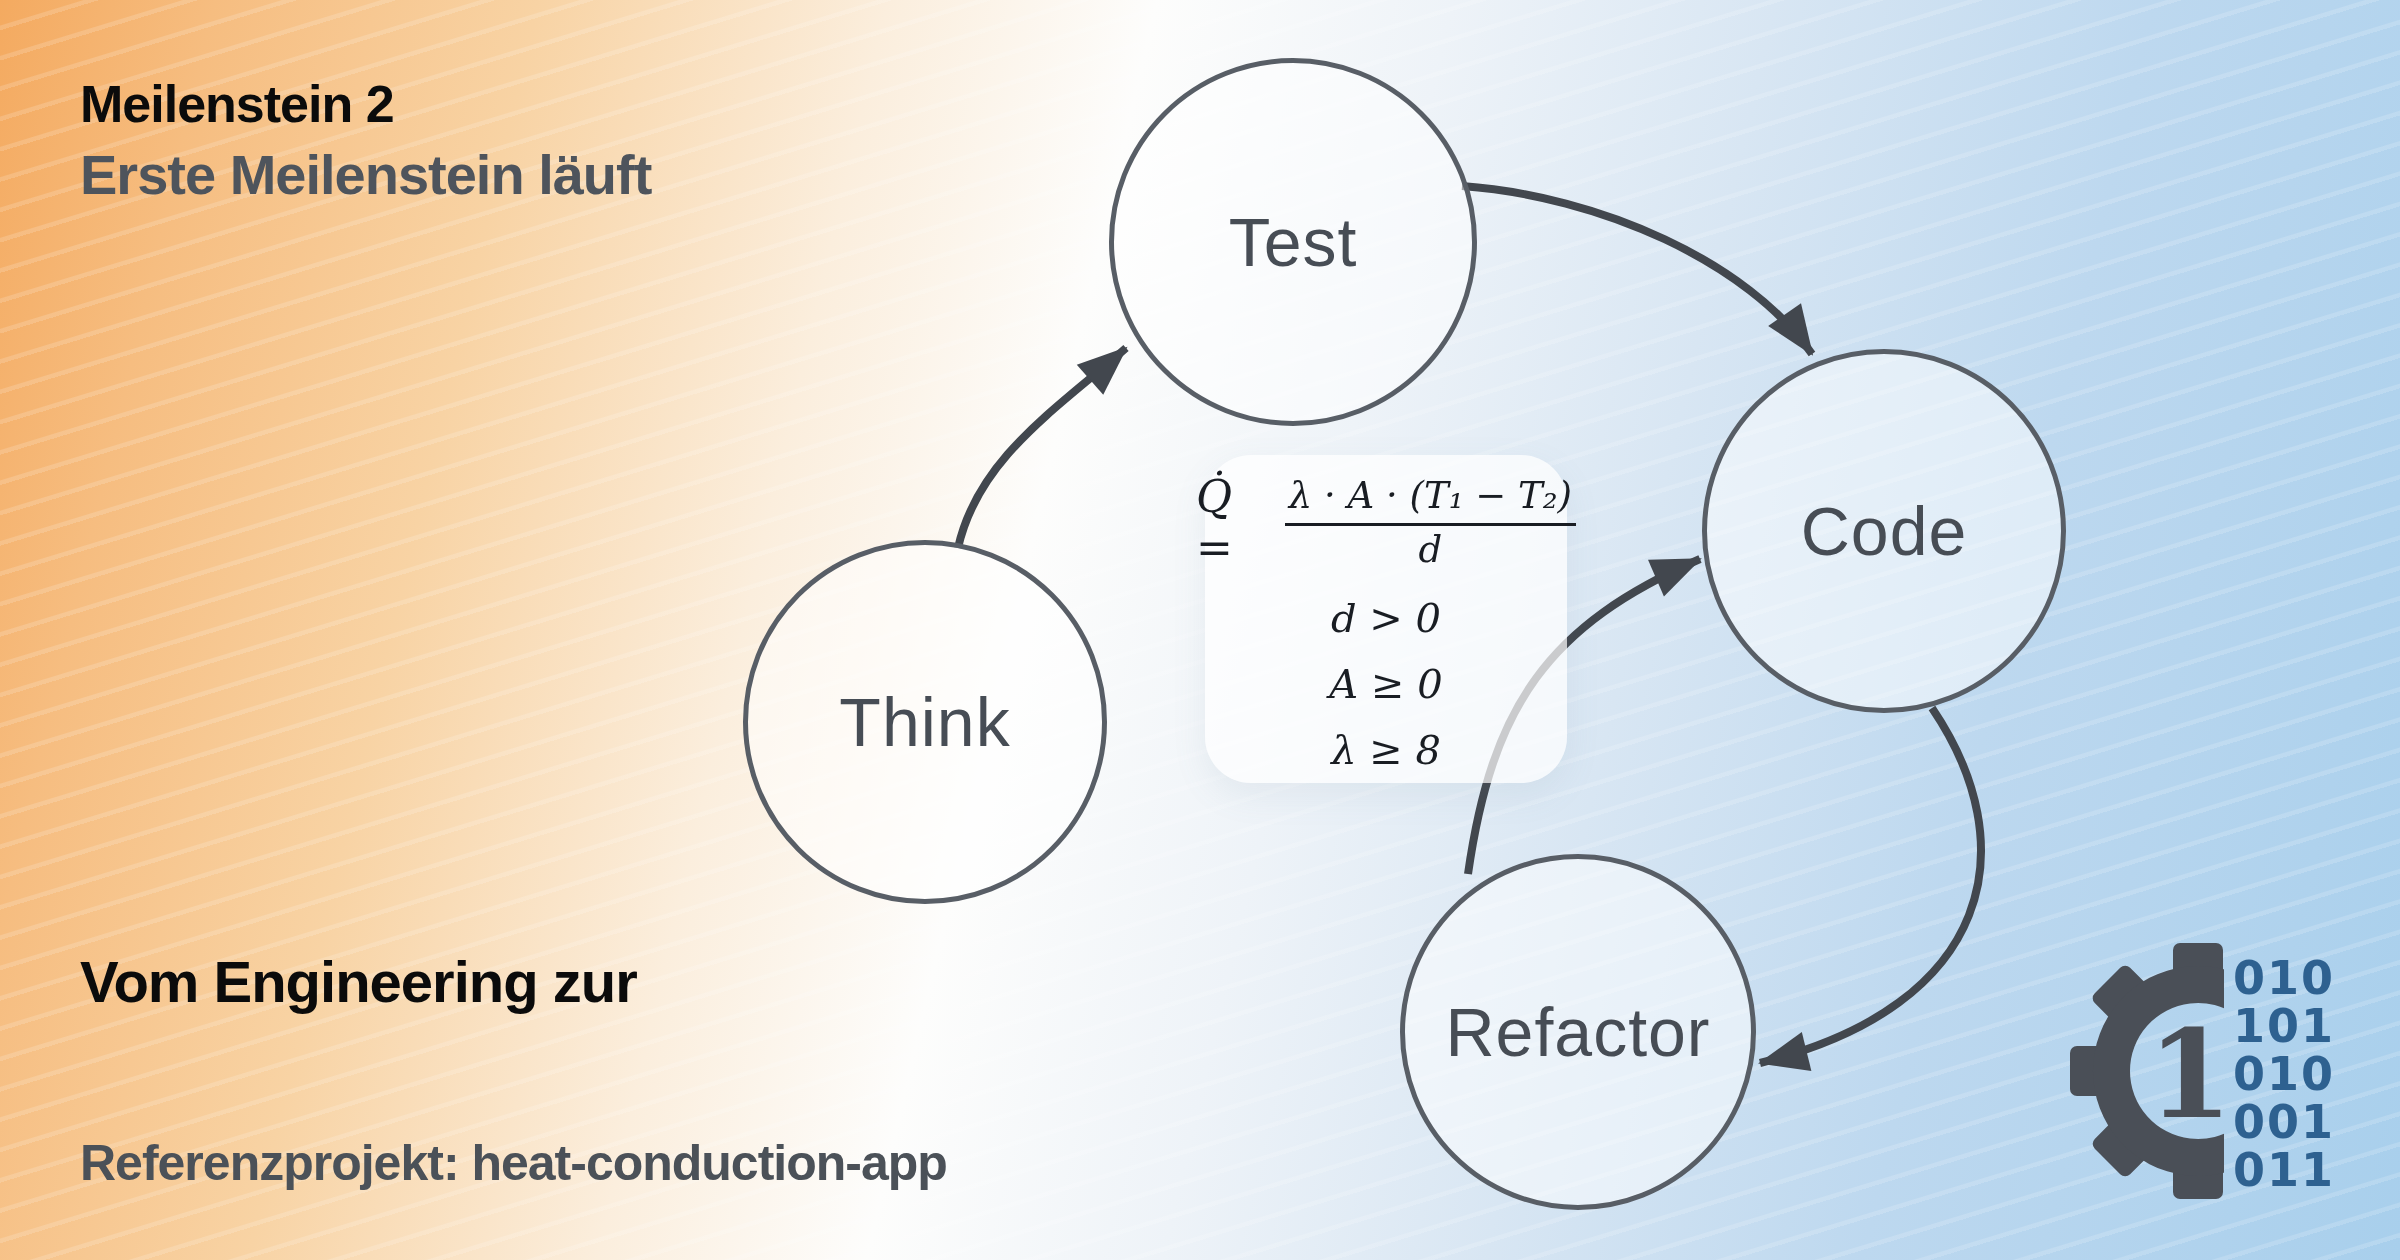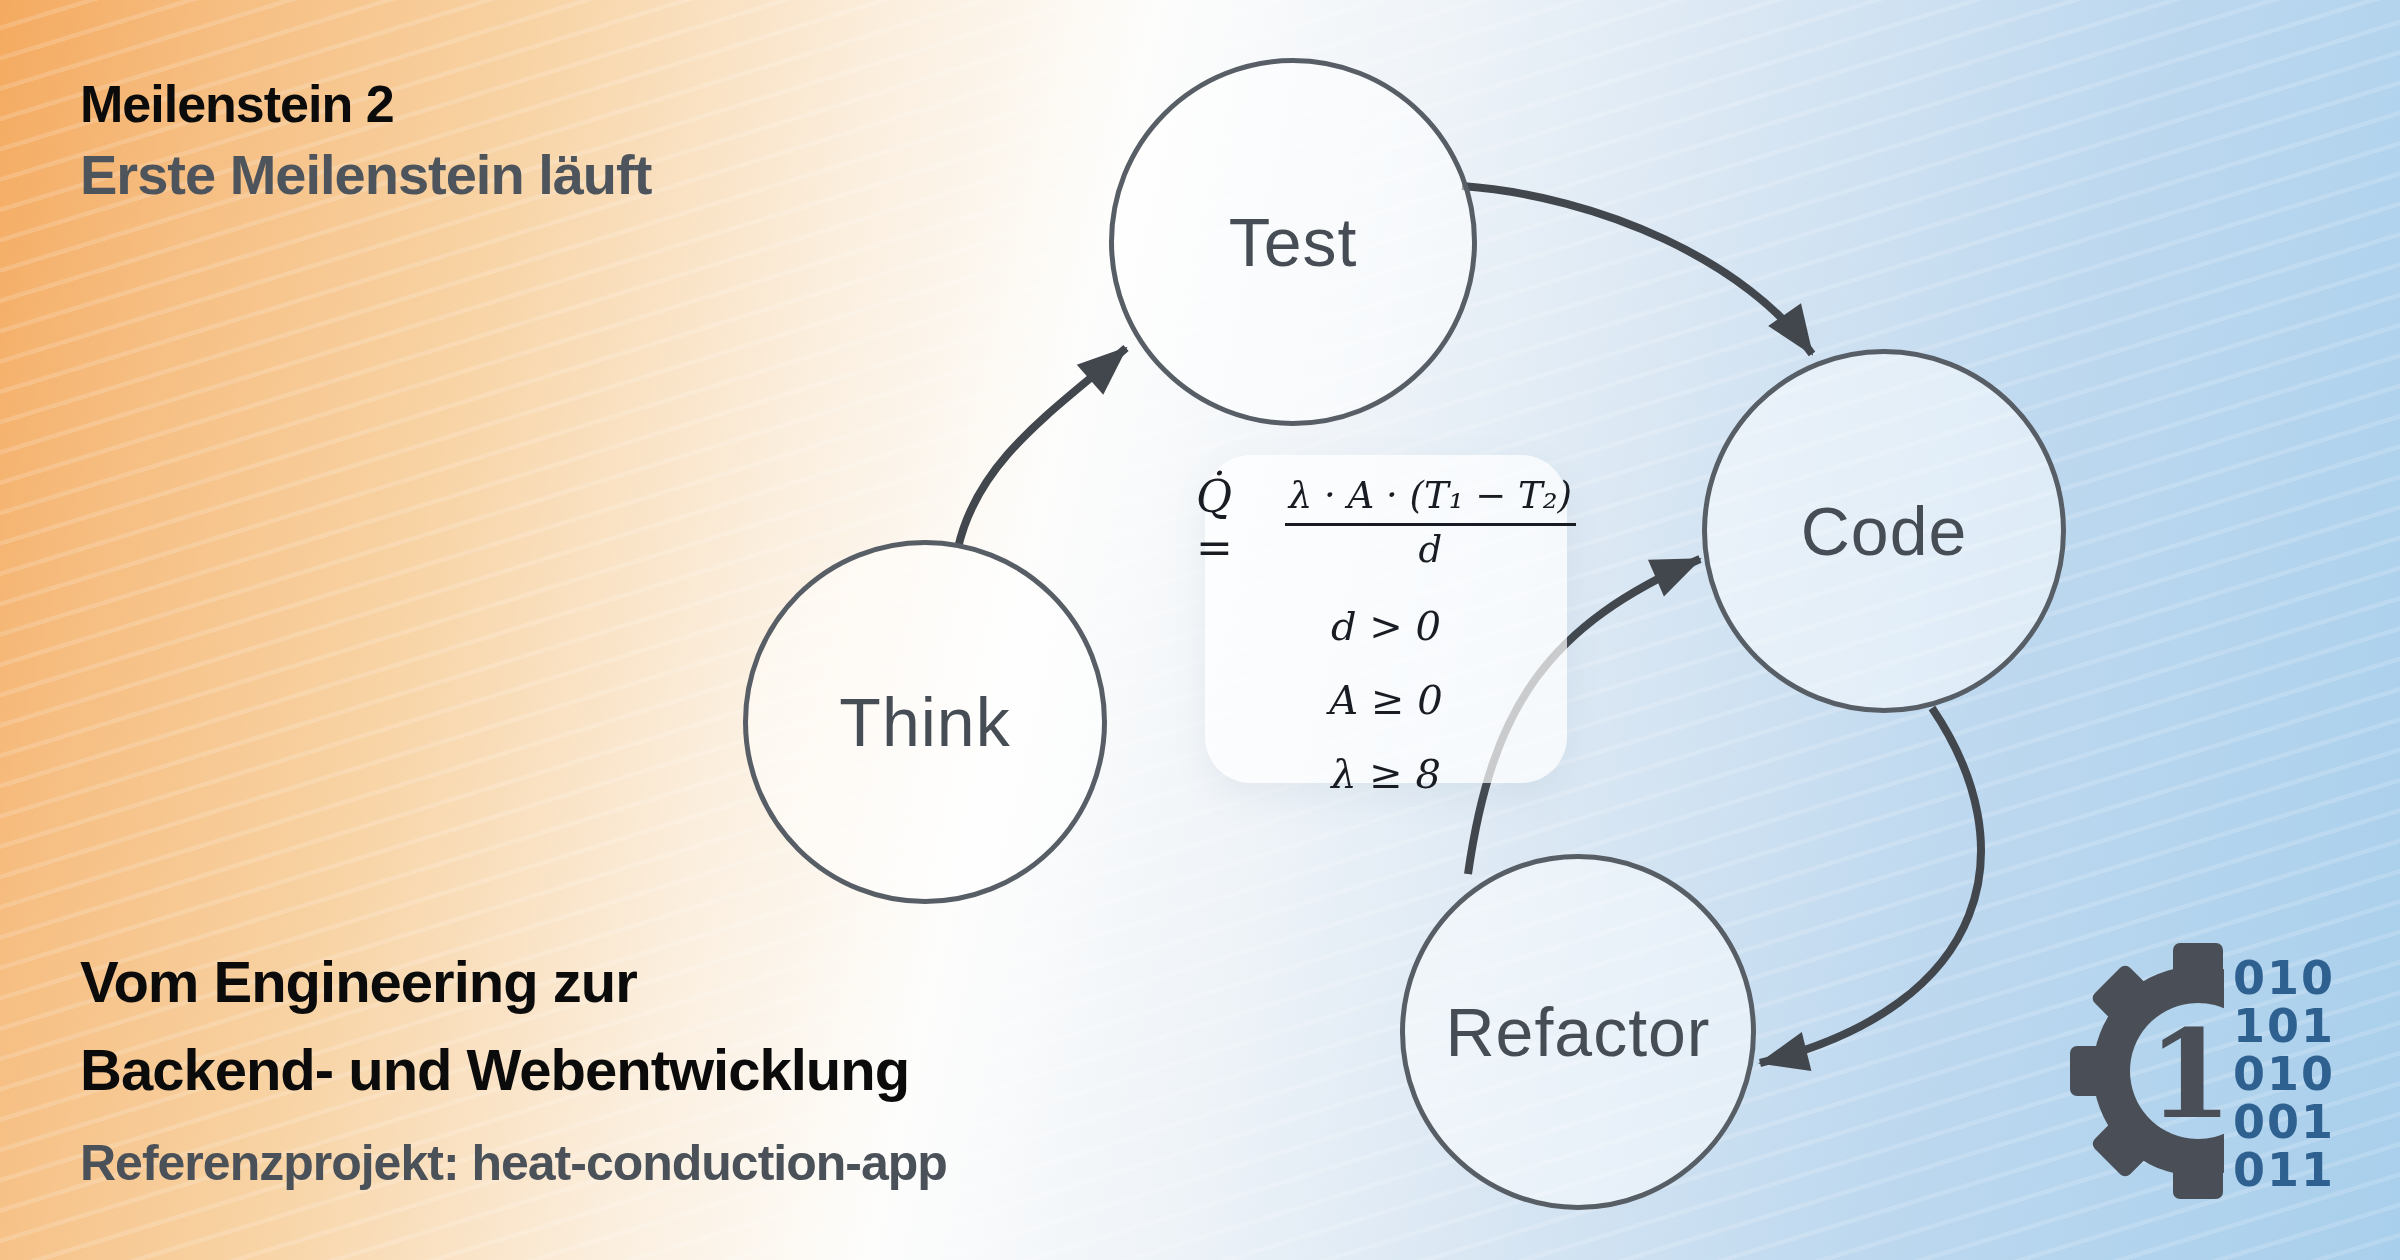--- a/index.html
+++ b/index.html
@@ -38,21 +38,21 @@
     color:#191d23;
     font-family:"DejaVu Serif", serif;
     font-style:italic;
   }
   .frac-row{display:flex;align-items:center;gap:12px;}
   .qeq{font-size:44px;}
   .frac{display:flex;flex-direction:column;align-items:center;margin-left:40px;}
   .frac .num{font-size:37px;padding:0 4px;white-space:nowrap;}
   .frac .bar{align-self:stretch;height:0;border-top:3px solid #191d23;margin:6px 0 2px;}
   .frac .den{font-size:37px;}
-  .constraint{font-size:40px;margin-top:32px;line-height:1.05;}
+  .constraint{font-size:40px;margin-top:24px;line-height:1.05;}
   
   .node{
     position:absolute;
     border-radius:50%;
     background:rgba(255,255,255,0.5);
     border:5px solid #585e66;
     box-sizing:border-box;
     display:flex;align-items:center;justify-content:center;
     z-index:3;
     color:#474d55;
@@ -141,21 +141,20 @@
     <span>Think</span>
   </div>
   <div class="node node-refactor">
     <span>Refactor</span>
   </div>
 
   <div class="txt milestone-label">Meilenstein 2</div>
   <div class="txt milestone-status">Erste Meilenstein läuft</div>
 
   <div class="txt footer-line1">Vom Engineering zur</div>
-  <div class="txt footer-line2">Backend- und Webentwicklung</div>
   <div class="txt footer-line3">Referenzprojekt: heat-conduction-app</div>
 
   <div class="binary">
     <div>010</div>
     <div>101</div>
     <div>010</div>
     <div>001</div>
     <div>011</div>
   </div>
 

